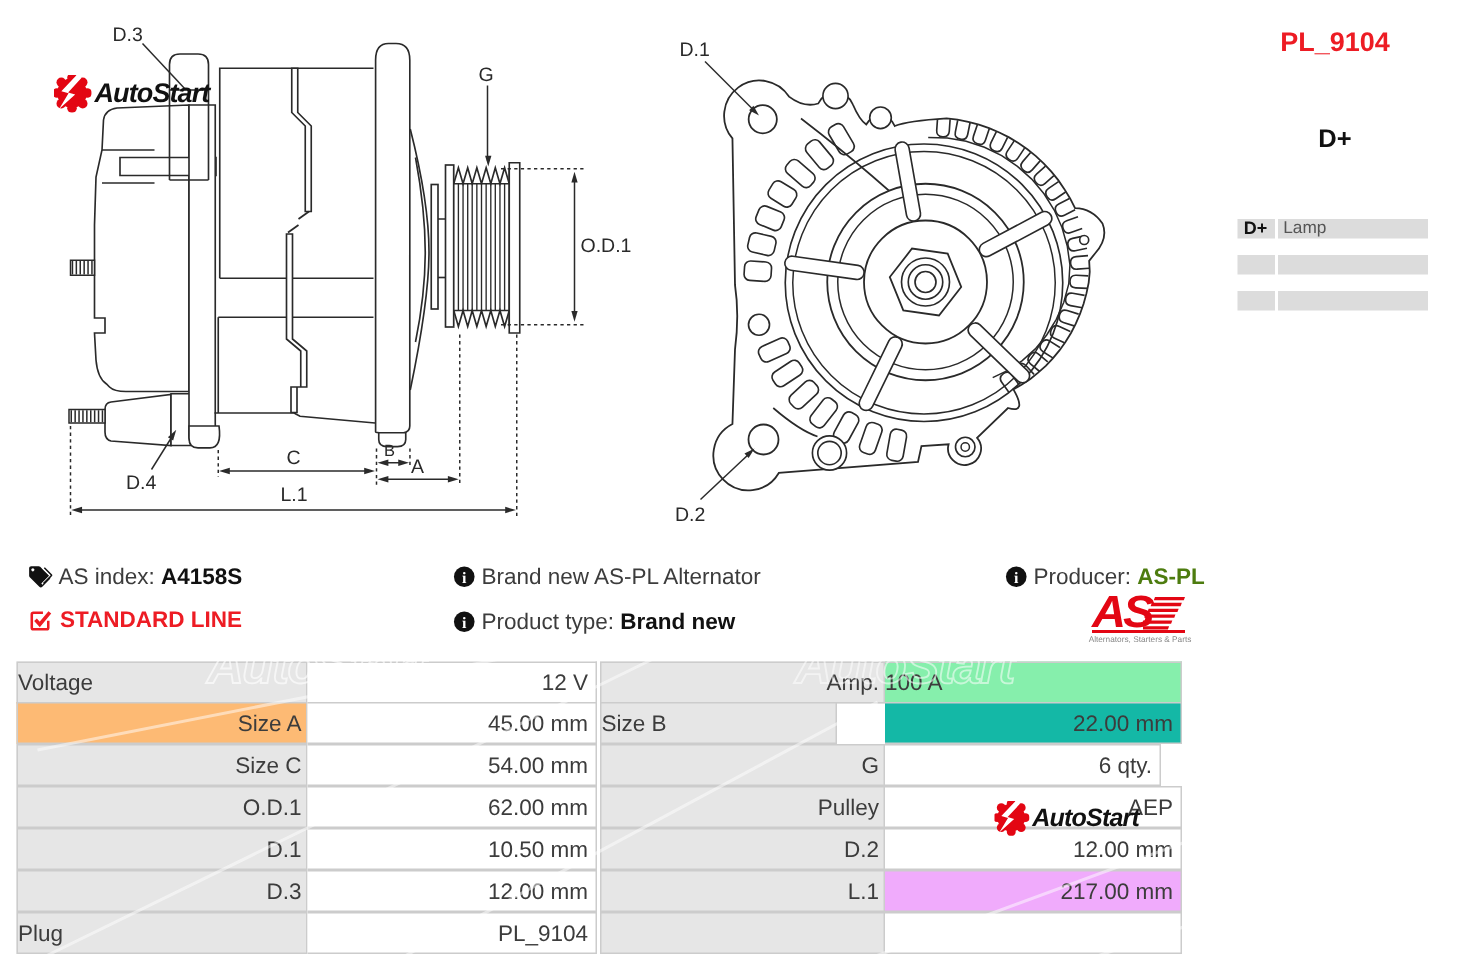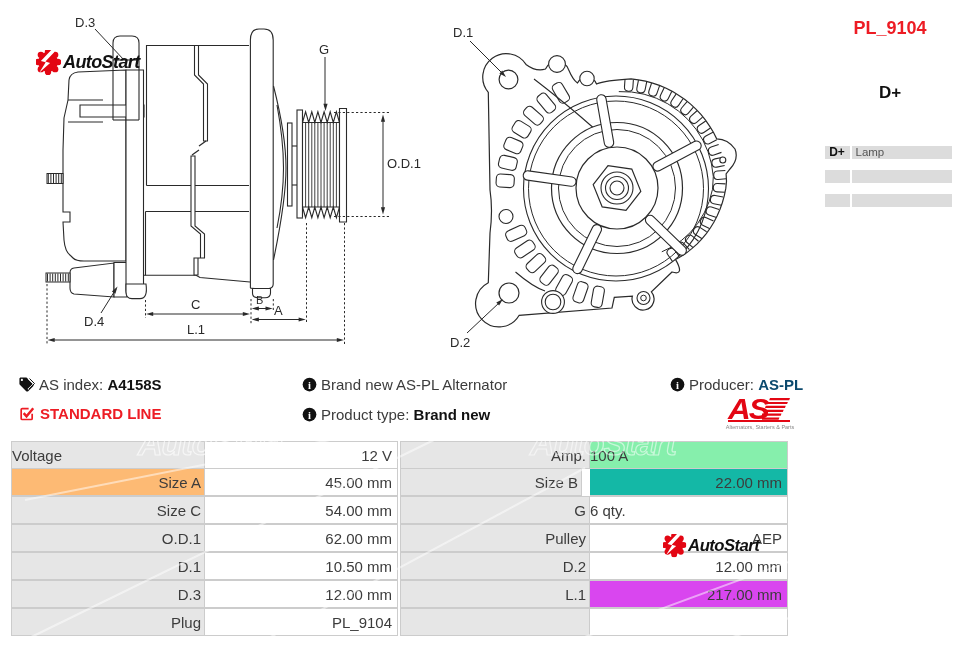--- a/index.html
+++ b/index.html
@@ -238,21 +238,21 @@
 <svg width="15" height="15" viewBox="0 0 24 24" style="position:absolute;left:302px;top:407px">
     <circle cx="12" cy="12" r="11" fill="#111"></circle>
     <text x="12" y="18.5" text-anchor="middle" font-family="Liberation Serif,serif" font-weight="bold" font-size="17" fill="#fff">i</text>
   </svg>
 <div class="row" style="left:321px;top:401px">Product type:&nbsp;<b style="color:#111">Brand new</b></div>
 
 <svg width="15" height="15" viewBox="0 0 24 24" style="position:absolute;left:670px;top:377px">
     <circle cx="12" cy="12" r="11" fill="#111"></circle>
     <text x="12" y="18.5" text-anchor="middle" font-family="Liberation Serif,serif" font-weight="bold" font-size="17" fill="#fff">i</text>
   </svg>
-<div class="row" style="left:689px;top:371px">Producer:&nbsp;<b style="color:#0c4a6e">AS-PL</b></div>
+<div class="row" style="left:689px;top:371px">Producer:&nbsp;<b style="color:#4d7c0f">AS-PL</b></div>
 
 <div style="position:absolute;left:728px;top:396px;width:64px;height:37px">
 <span style="position:absolute;left:0;top:-4px;font-style:italic;font-weight:bold;font-size:30px;color:#e30613;letter-spacing:-2px;transform:scaleX(1.05);transform-origin:0 0">AS</span>
 <svg width="30" height="22" viewBox="0 0 30 22" style="position:absolute;left:34px;top:2px">
 <g fill="#e30613" transform="skewX(-20)">
 <rect x="8" y="0" width="20" height="2.2"></rect>
         <rect x="7.3" y="3.9" width="20" height="2.2"></rect>
 <rect x="6.6" y="7.8" width="20" height="2.2"></rect>
         <rect x="5.9" y="11.7" width="20" height="2.2"></rect>
 <rect x="5.2" y="15.6" width="20" height="2.2"></rect>
@@ -262,39 +262,39 @@
 <div style="position:absolute;left:0;top:24px;width:62px;height:2.4px;background:#e30613"></div>
 <div style="position:absolute;left:-4px;top:28px;width:72px;font-size:5.5px;color:#888;text-align:center;white-space:nowrap">Alternators, Starters &amp; Parts</div>
 </div>
 
 <div class="row" style="left:11px;top:440.5px;width:194px;background:#e6e6e6;border:1px solid #ccc;padding-right:3px">Voltage</div>
 <div class="row" style="left:205px;top:440.5px;width:193px;background:#fff;border:1px solid #ccc;border-left:none;text-align:right;padding-right:5px">12 V</div>
 <div class="row" style="left:400px;top:440.5px;width:190px;background:#e6e6e6;border:1px solid #ccc;text-align:right;padding-right:3px">Amp.</div>
 <div class="row" style="left:590px;top:440.5px;width:198px;background:#86efac;border:1px solid #ccc;border-left:none;text-align:left;padding-right:5px">100 A</div>
 <div class="row" style="left:11px;top:468.4px;width:194px;background:#fdba74;border:1px solid #ccc;text-align:right;padding-right:3px">Size A</div>
 <div class="row" style="left:205px;top:468.4px;width:193px;background:#fff;border:1px solid #ccc;border-left:none;text-align:right;padding-right:5px">45.00 mm</div>
-<div class="row" style="left:400px;top:468.4px;width:182px;background:#e6e6e6;border:1px solid #ccc;text-align:right;padding-right:3px">Size B</div>
+<div class="row" style="left:400px;top:468.4px;width:158px;background:#e6e6e6;border:1px solid #ccc;padding-right:3px">Size B</div>
 <div class="row" style="left:590px;top:468.4px;width:198px;background:#14b8a6;border:1px solid #ccc;border-left:none;text-align:right;padding-right:5px">22.00 mm</div>
 <div class="row" style="left:11px;top:496.2px;width:194px;background:#e6e6e6;border:1px solid #ccc;text-align:right;padding-right:3px">Size C</div>
 <div class="row" style="left:205px;top:496.2px;width:193px;background:#fff;border:1px solid #ccc;border-left:none;text-align:right;padding-right:5px">54.00 mm</div>
 <div class="row" style="left:400px;top:496.2px;width:190px;background:#e6e6e6;border:1px solid #ccc;text-align:right;padding-right:3px">G</div>
-<div class="row" style="left:590px;top:496.2px;width:198px;background:#fff;border:1px solid #ccc;border-left:none;text-align:left;padding-right:5px">6 qty.</div>
+<div class="row" style="left:590px;top:496.2px;width:184px;background:#fff;border:1px solid #ccc;border-left:none;text-align:right;padding-right:5px">6 qty.</div>
 <div class="row" style="left:11px;top:524.0px;width:194px;background:#e6e6e6;border:1px solid #ccc;text-align:right;padding-right:3px">O.D.1</div>
 <div class="row" style="left:205px;top:524.0px;width:193px;background:#fff;border:1px solid #ccc;border-left:none;text-align:right;padding-right:5px">62.00 mm</div>
 <div class="row" style="left:400px;top:524.0px;width:190px;background:#e6e6e6;border:1px solid #ccc;text-align:right;padding-right:3px">Pulley</div>
 <div class="row" style="left:590px;top:524.0px;width:198px;background:#fff;border:1px solid #ccc;border-left:none;text-align:right;padding-right:5px">AEP</div>
 <div class="row" style="left:11px;top:551.9px;width:194px;background:#e6e6e6;border:1px solid #ccc;text-align:right;padding-right:3px">D.1</div>
 <div class="row" style="left:205px;top:551.9px;width:193px;background:#fff;border:1px solid #ccc;border-left:none;text-align:right;padding-right:5px">10.50 mm</div>
 <div class="row" style="left:400px;top:551.9px;width:190px;background:#e6e6e6;border:1px solid #ccc;text-align:right;padding-right:3px">D.2</div>
 <div class="row" style="left:590px;top:551.9px;width:198px;background:#fff;border:1px solid #ccc;border-left:none;text-align:right;padding-right:5px">12.00 mm</div>
 <div class="row" style="left:11px;top:579.8px;width:194px;background:#e6e6e6;border:1px solid #ccc;text-align:right;padding-right:3px">D.3</div>
 <div class="row" style="left:205px;top:579.8px;width:193px;background:#fff;border:1px solid #ccc;border-left:none;text-align:right;padding-right:5px">12.00 mm</div>
 <div class="row" style="left:400px;top:579.8px;width:190px;background:#e6e6e6;border:1px solid #ccc;text-align:right;padding-right:3px">L.1</div>
-<div class="row" style="left:590px;top:579.8px;width:198px;background:#d946ef;border:1px solid #ccc;border-left:none;text-align:right;padding-right:5px">217.00 mm</div>
-<div class="row" style="left:11px;top:607.6px;width:194px;background:#e6e6e6;border:1px solid #ccc;text-align:right;padding-right:3px">Plug</div>
+<div class="row" style="left:590px;top:579.8px;width:198px;background:#f0abfc;border:1px solid #ccc;border-left:none;text-align:right;padding-right:5px">217.00 mm</div>
+<div class="row" style="left:11px;top:607.6px;width:194px;background:#e6e6e6;border:1px solid #ccc;text-align:left;padding-right:3px">Plug</div>
 <div class="row" style="left:205px;top:607.6px;width:193px;background:#fff;border:1px solid #ccc;border-left:none;text-align:right;padding-right:5px">PL_9104</div>
 <div class="row" style="left:400px;top:607.6px;width:190px;background:#e6e6e6;border:1px solid #ccc;text-align:right;padding-right:3px"></div>
 <div class="row" style="left:590px;top:607.6px;width:198px;background:#fff;border:1px solid #ccc;border-left:none;text-align:right;padding-right:5px"></div>
 
 <svg width="976" height="648" style="position:absolute;left:0;top:0;pointer-events:none">
     <text x="138" y="455" font-family="Liberation Sans,sans-serif" font-style="italic" font-weight="bold" font-size="34" letter-spacing="-1" fill="none" stroke="#ffffff" stroke-width="1.2" opacity="0.65">AutoStart</text>
     <text x="530" y="455" font-family="Liberation Sans,sans-serif" font-style="italic" font-weight="bold" font-size="34" letter-spacing="-1" fill="none" stroke="#ffffff" stroke-width="1.2" opacity="0.55">AutoStart</text>
     <line x1="25" y1="500" x2="345" y2="437" stroke="#ffffff" stroke-width="2" opacity="0.5"></line>
     <line x1="15" y1="645" x2="440" y2="437" stroke="#ffffff" stroke-width="2" opacity="0.5"></line>
     <line x1="250" y1="648" x2="585" y2="468" stroke="#ffffff" stroke-width="2" opacity="0.5"></line>

